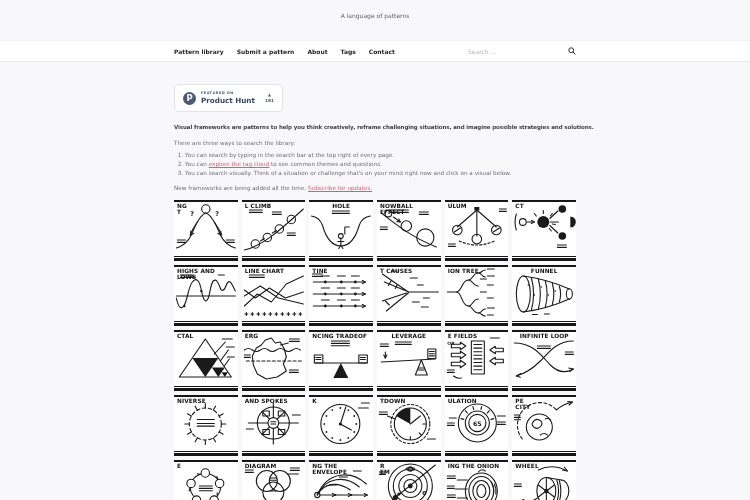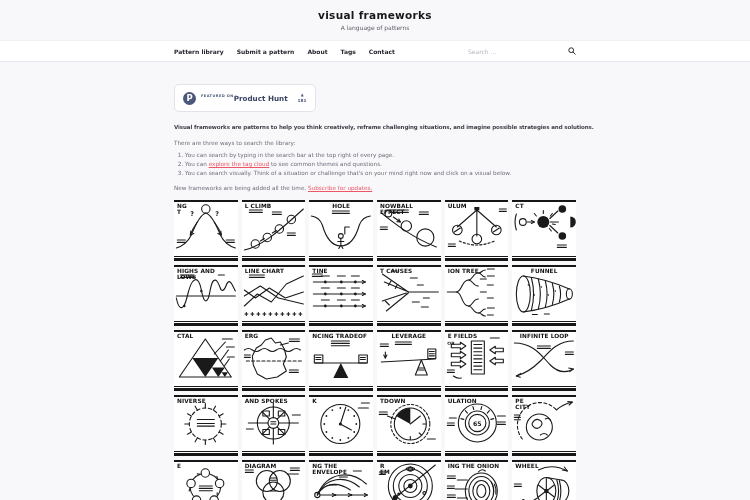--- a/index.html
+++ b/index.html
@@ -20,21 +20,21 @@
                     font-family:"DejaVu Sans",sans-serif;outline:none}
   .nav-search input::placeholder{color:#b4b4bf}
   .search-btn{border:none;background:none;padding:0;margin-left:6px;cursor:pointer;line-height:0}
   
   main{width:402px;margin:0 auto}
   .ph-badge{margin-top:22px;display:inline-flex;align-items:center;background:#fff;
             border:1px solid #e2e2ea;border-radius:5px;height:26px;padding:0 8px;gap:5px;
             text-decoration:none;cursor:pointer}
   .ph-logo{width:13px;height:13px;border-radius:50%;background:#4b587c;color:#fff;font-size:8.5px;
            font-weight:bold;display:flex;align-items:center;justify-content:center}
-  .ph-text{display:flex;flex-direction:row;line-height:1.25}
+  .ph-text{display:flex;flex-direction:column;line-height:1.25}
   .ph-featured{font-size:3.6px;letter-spacing:.4px;color:#4b587c;font-weight:600}
   .ph-name{font-size:7.2px;font-weight:bold;color:#3b4563}
   .ph-votes{display:flex;flex-direction:column;align-items:center;margin-left:5px;color:#4b587c;
             line-height:1.2}
   .ph-arrow{font-size:3.8px}
   .ph-count{font-size:4.3px;font-weight:bold}
   .lead{margin:12px 0 0;font-size:5.5px;font-weight:bold;color:#3f3f48;white-space:nowrap;
         letter-spacing:-.1px}
   .ways-heading{margin:10px 0 0;font-size:5.7px;color:#6d6d78}
   ol.ways{margin:6px 0 0;padding-left:11px}
@@ -53,21 +53,20 @@
   .tile svg{position:absolute;left:0;top:0;width:100%;height:100%}
   .tile svg path,.tile svg circle,.tile svg ellipse,.tile svg rect,.tile svg polyline{
     stroke:#1a1a1a;fill:none;stroke-width:1.1;stroke-linecap:round;stroke-linejoin:round}
   .tile svg .f{fill:#1a1a1a;stroke:none}
   .tile svg text{fill:#1a1a1a;stroke:none;font-weight:bold;font-family:"DejaVu Sans",sans-serif}
 </style>
 </head>
 <body>
 
 <header class="site-header">
-  <h1 class="site-title">visual frameworks</h1>
   <p class="site-sub">A language of patterns</p>
 </header>
 
 <nav class="navbar">
   <div class="nav-inner">
     <div class="nav-links" id="nav-links">
         <a class="nav-link">Pattern library</a>
         <a class="nav-link">Submit a pattern</a>
         <a class="nav-link">About</a>
         <a class="nav-link">Tags</a>

